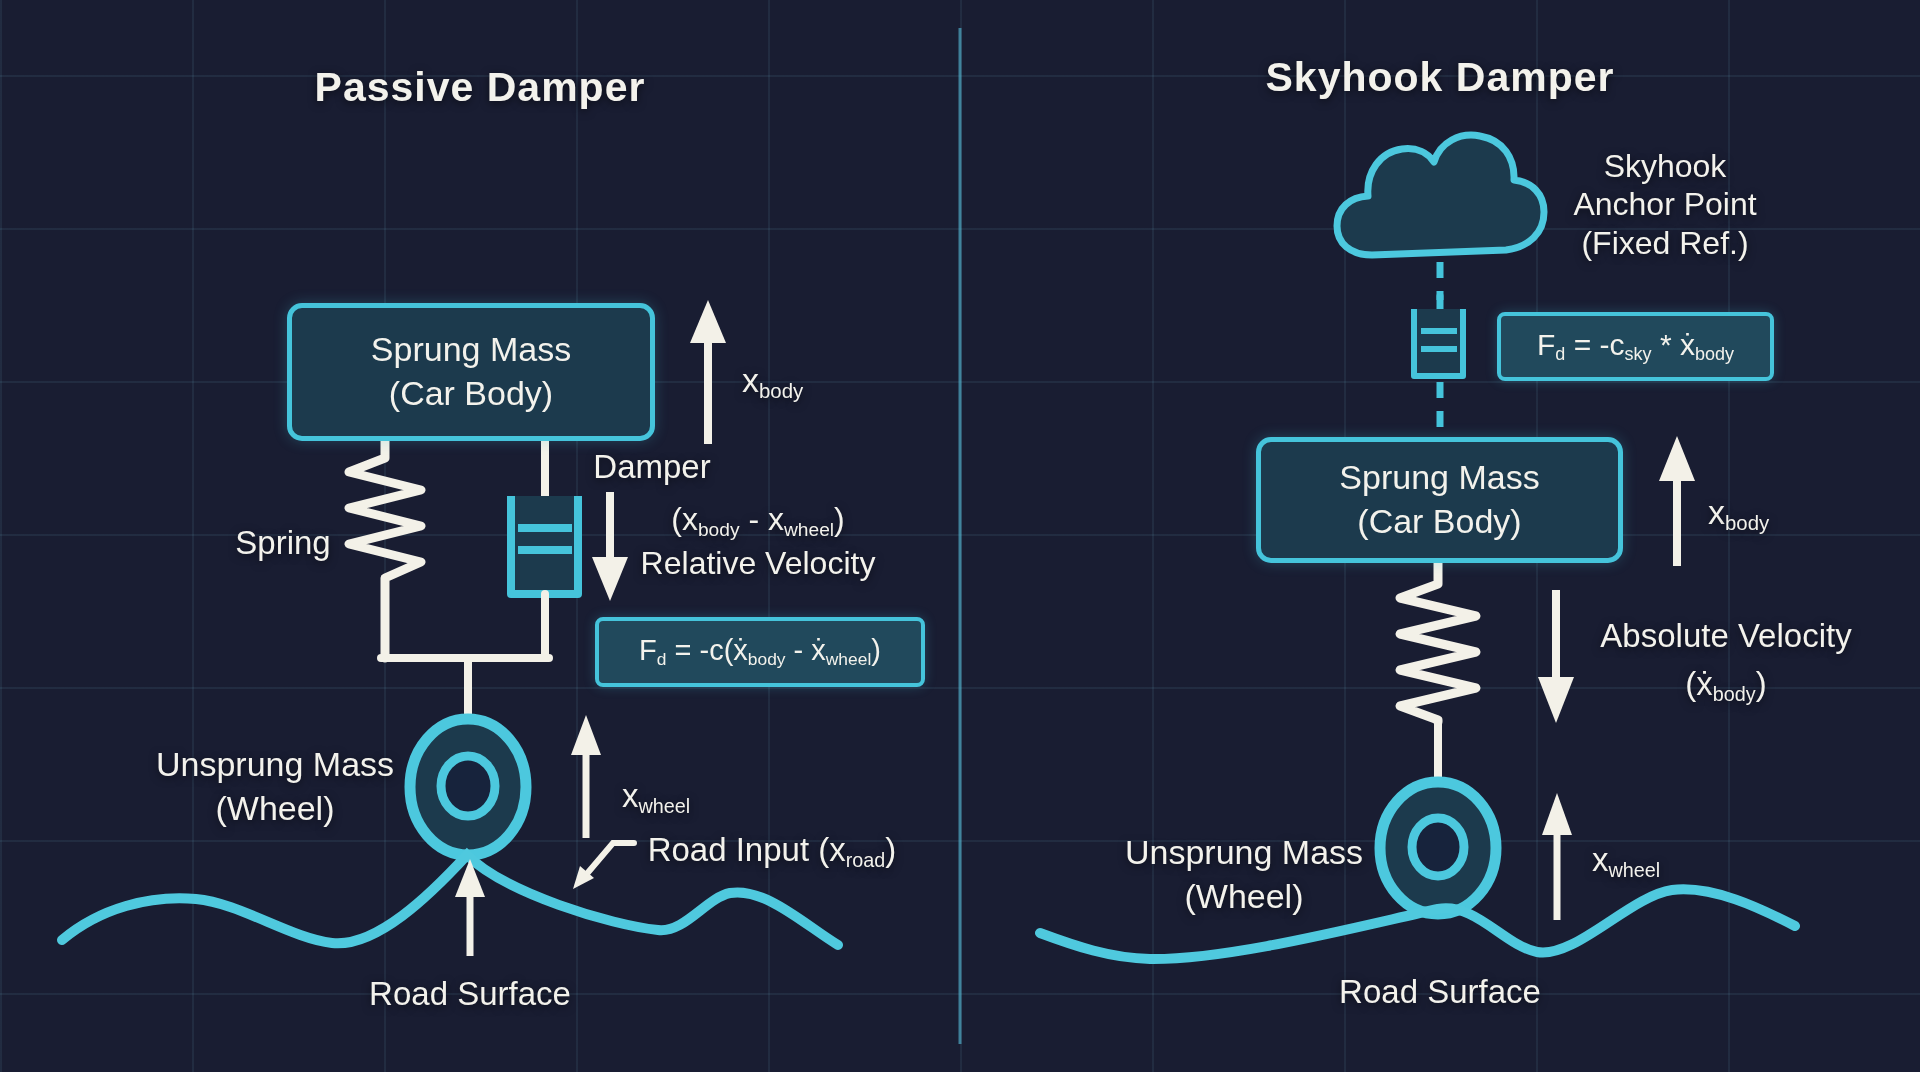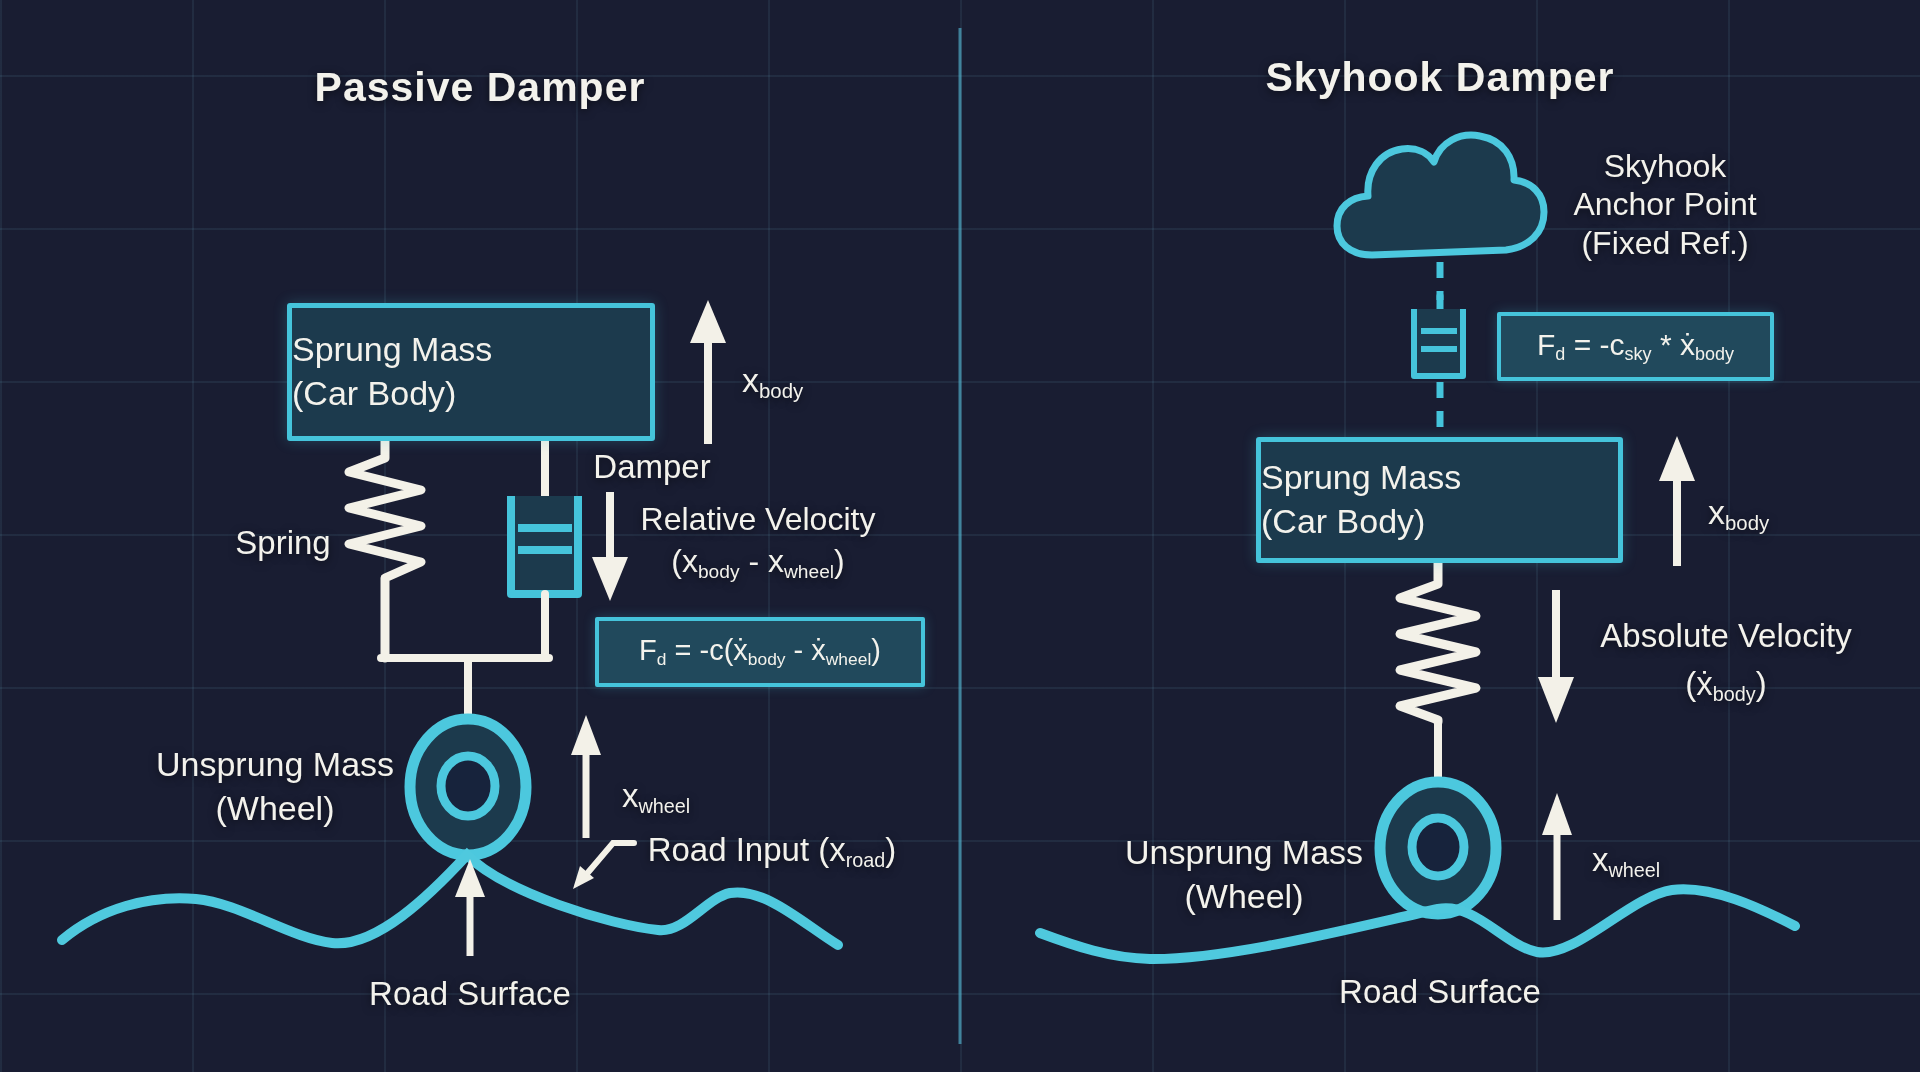--- a/index.html
+++ b/index.html
@@ -25,31 +25,31 @@
     font-size:33px;
     line-height:1.2;
   }
   .center{transform:translate(-50%,-50%);text-align:center;}
   .title{font-size:41px;font-weight:700;letter-spacing:1px;}
   .sub{font-size:0.60em;vertical-align:-0.30em;}
   .panelbox{
     position:absolute;
     background:#1c3a4d;
     border:5px solid #45c4db;
-    border-radius:3px;
+    border-radius:15px;
     box-shadow:0 0 14px rgba(70,196,220,0.25);
-    display:flex;flex-direction:column;align-items:flex-start;justify-content:center;
+    display:flex;flex-direction:column;align-items:center;justify-content:center;
     text-align:center;
   }
   .panelbox .bx{font-size:34px;line-height:1.28;}
   .formulabox{
     position:absolute;
     background:#21495c;
     border:4px solid #45c4db;
-    border-radius:2px;
+    border-radius:8px;
     box-shadow:0 0 12px rgba(70,196,220,0.25);
     display:flex;align-items:center;justify-content:center;
     white-space:nowrap;
   }
   .f-left{font-size:29px;justify-content:center;}
   .f-right{font-size:30px;}
   .two-line div{display:block;}
 </style>
 </head>
 <body>
@@ -143,22 +143,22 @@
   <div class="panelbox" style="left:287px;top:303px;width:358px;height:128px;">
     <div class="bx">Sprung Mass</div>
     <div class="bx">(Car Body)</div>
   </div>
 
   <div class="lbl" style="left:742px;top:360px;font-size:34px;"><span>x</span><span class="sub">body</span></div>
   <div class="lbl center" style="left:652px;top:467px;">Damper</div>
   <div class="lbl center" style="left:283px;top:543px;">Spring</div>
 
   <div class="lbl center two-line" style="left:758px;top:542px;font-size:32px;line-height:1.3;">
+    <div><span>(x</span><span class="sub">body</span><span> - x</span><span class="sub">wheel</span><span>)</span></div>
     <div>Relative Velocity</div>
-    <div><span>(x</span><span class="sub">body</span><span> - x</span><span class="sub">wheel</span><span>)</span></div>
   </div>
 
   <div class="formulabox f-left" style="left:595px;top:617px;width:322px;height:62px;">
     <span><span>F</span><span class="sub">d</span><span> = -c(ẋ</span><span class="sub">body</span><span> - ẋ</span><span class="sub">wheel</span><span>)</span></span>
   </div>
 
   <div class="lbl center two-line" style="left:275px;top:786px;font-size:34px;line-height:1.3;">
     <div>Unsprung Mass</div>
     <div>(Wheel)</div>
   </div>

